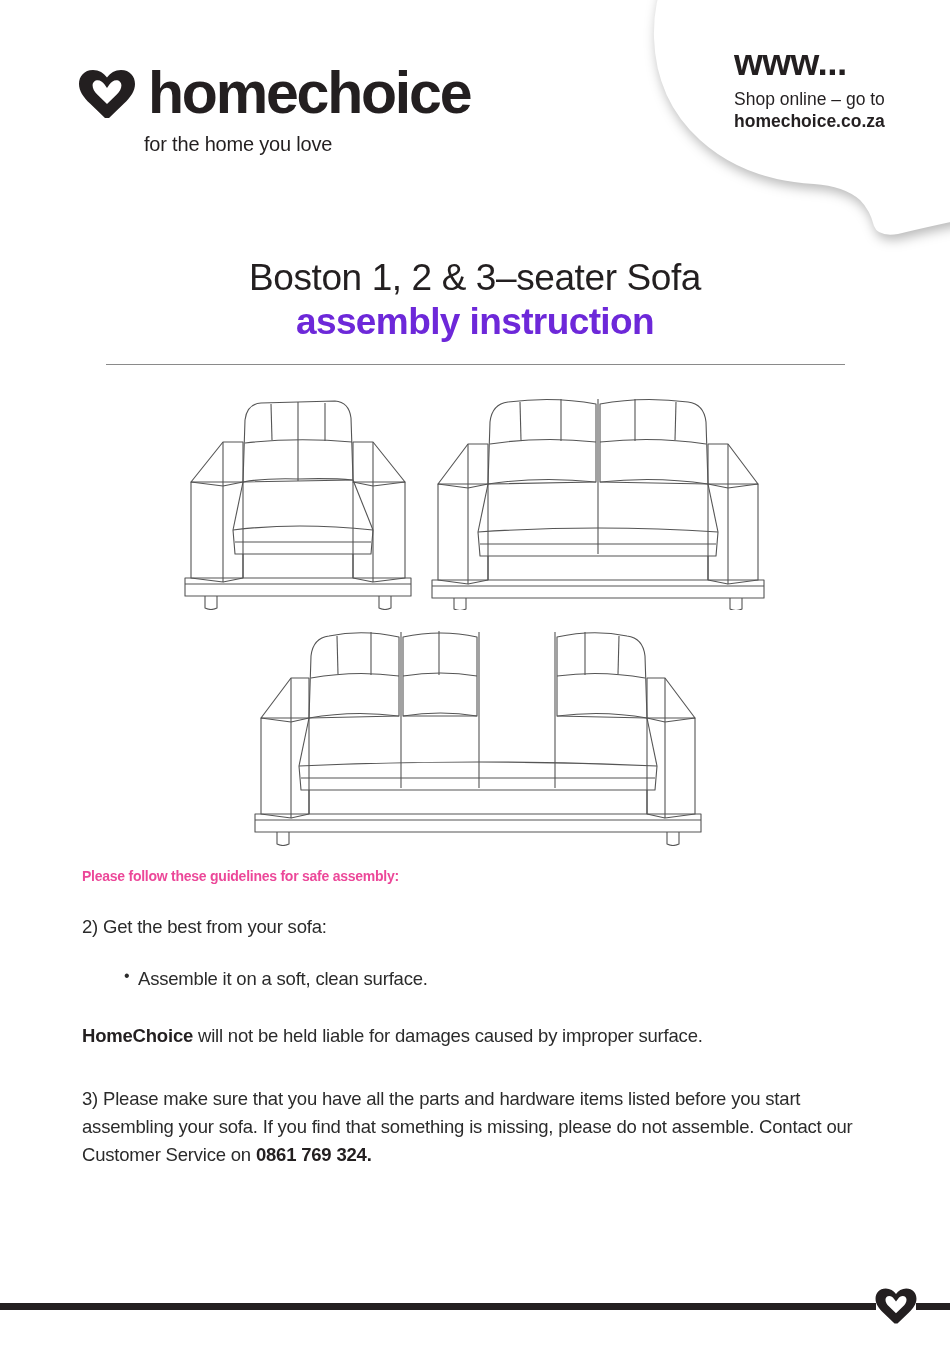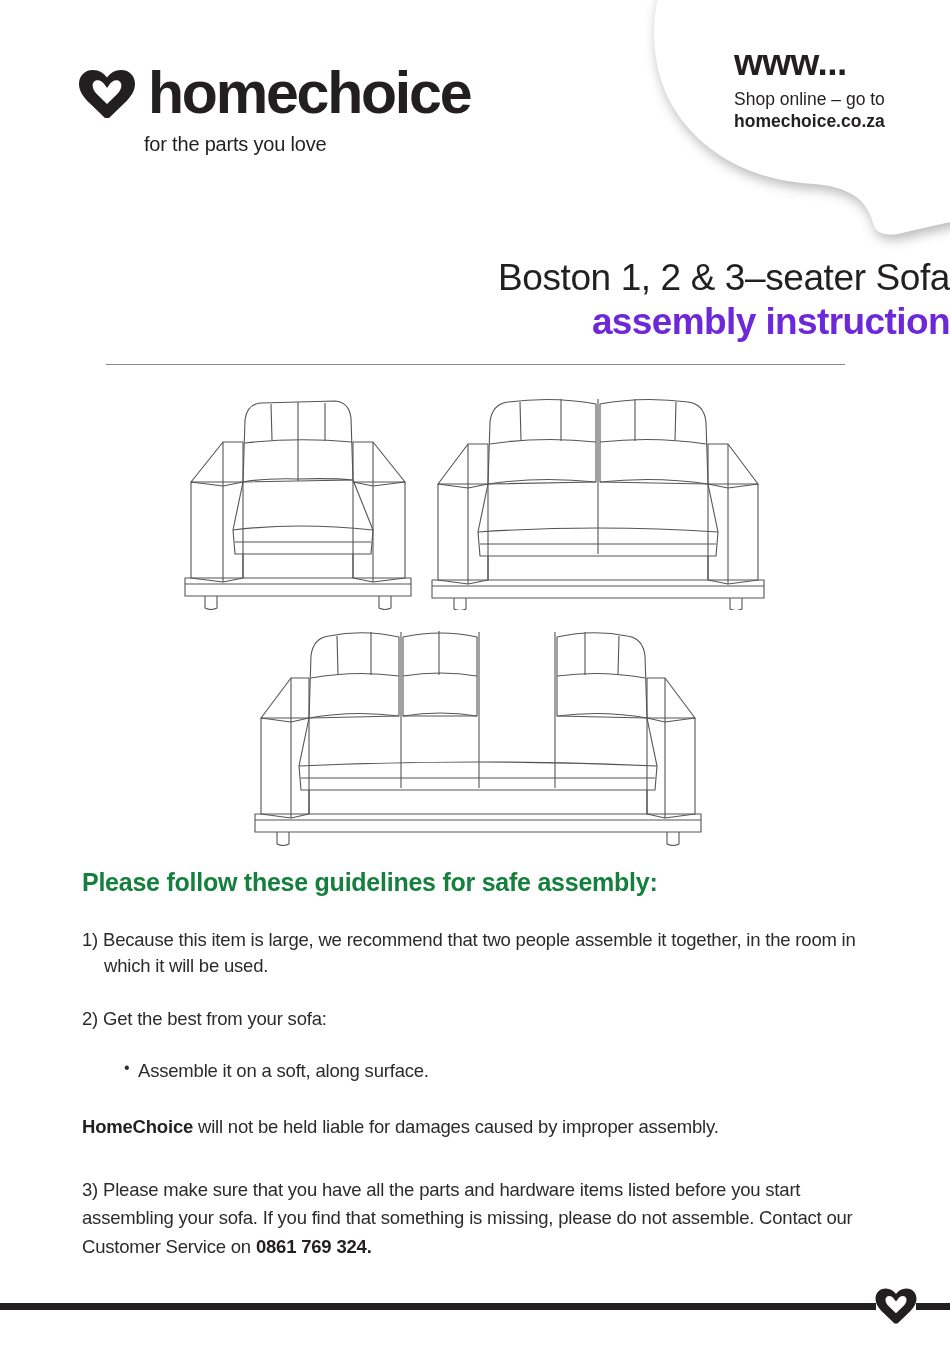--- a/index.html
+++ b/index.html
@@ -97,21 +97,21 @@
     letter-spacing: -0.2px;
     color: #231f20;
   }
 
   
   .title-block {
     position: absolute;
     left: 0;
     top: 256px;
     width: 950px;
-    text-align: right;
+    text-align: center;
   }
   .title-line1 {
     font-size: 37px;
     font-weight: 300;
     letter-spacing: -0.4px;
     color: #231f20;
     line-height: 1.18;
     margin: 0;
   }
   .title-line2 {
@@ -145,24 +145,24 @@
   .sofa-3 { position: absolute; left: 253px; top: 232px; }
 
   
   .content {
     position: absolute;
     left: 82px;
     top: 868px;
     width: 790px;
   }
   .guide-heading {
-    font-size: 25px;
+    font-size: 14px;
     font-weight: 700;
     letter-spacing: -0.25px;
-    color: #15803d;
+    color: #ec4899;
     margin: 0 0 30px 0;
   }
   .para {
     font-size: 18.5px;
     font-weight: 400;
     letter-spacing: -0.2px;
     line-height: 1.42;
     color: #2b2b2b;
     margin: 0 0 26px 0;
   }
@@ -253,21 +253,21 @@
                    L27.0,50.0 L29.0,50.0 L29.0,36.0 L19.5,26.8 C16.4,23.6 14.6,20.6 14.6,17.4
                    C14.6,14.2 16.8,12.2 19.8,12.2 C22.4,12.2 24.6,13.8 26.6,16.6 L29.0,20.0
                    L31.4,16.6 C33.4,13.8 35.6,12.2 38.2,12.2 C41.2,12.2 43.4,14.2 43.4,17.4
                    C43.4,20.6 41.6,23.6 38.5,26.8 L29.0,36.0 L29.0,50.0 L31.0,50.0
                    L46.0,35.6 C52.8,29.0 57.0,23.0 57.0,16.0 C57.0,8.4 51.8,2.0 43.0,2.0
                    C37.0,2.0 32.2,5.0 29.0,9.6 C25.8,5.0 21.0,2.0 15.0,2.0 Z" fill="#231f20"></path>
         </svg>
       </span>
       <span class="logo-word">homechoice</span>
     </div>
-    <div class="logo-tagline">for the parts you love</div>
+    <div class="logo-tagline">for the home you love</div>
   </div>
 
   <div class="title-block">
     <div class="title-line1">Boston 1, 2 &amp; 3–seater Sofa</div>
     <div class="title-line2">assembly instruction</div>
   </div>
   <div class="title-rule"></div>
 
   <div class="illus">
 
@@ -400,28 +400,27 @@
 
         <path d="M24,218 L24,230 Q30,233 36,230 L36,218"></path>
         <path d="M414,218 L414,230 Q420,233 426,230 L426,218"></path>
       </svg>
     </div>
   </div>
 
   <div class="content">
     <div class="guide-heading">Please follow these guidelines for safe assembly:</div>
 
-    <p class="para para-num">1) Because this item is large, we recommend that two people assemble it together, in the room in which it will be used.</p>
 
     <p class="para para-num" style="">2) Get the best from your sofa:</p>
     <ul class="bullets">
-      <li>Assemble it on a soft, along surface.</li>
+      <li>Assemble it on a soft, clean surface.</li>
     </ul>
 
-    <p class="para" style="margin-top:30px;"><span class="b">HomeChoice</span><span> will not be held liable for damages caused by improper assembly.</span></p>
+    <p class="para" style="margin-top:30px;"><span class="b">HomeChoice</span><span> will not be held liable for damages caused by improper surface.</span></p>
 
     <p class="para para-3"><span>3) Please make sure that you have all the parts and hardware items listed before you start assembling your sofa. If you find that something is missing, please do not assemble. Contact our Customer Service on </span><span class="b">0861 769 324.</span></p>
   </div>
 
   <div class="footer">
     <div class="footer-rule-left"></div>
     <div class="footer-rule-right"></div>
     <div class="footer-heart">
       <svg width="48" height="38" viewBox="0 0 58 52" xmlns="http://www.w3.org/2000/svg">
         <path d="M15.0,2.0 C6.2,2.0 1.0,8.4 1.0,16.0 C1.0,23.0 5.2,29.0 12.0,35.6

